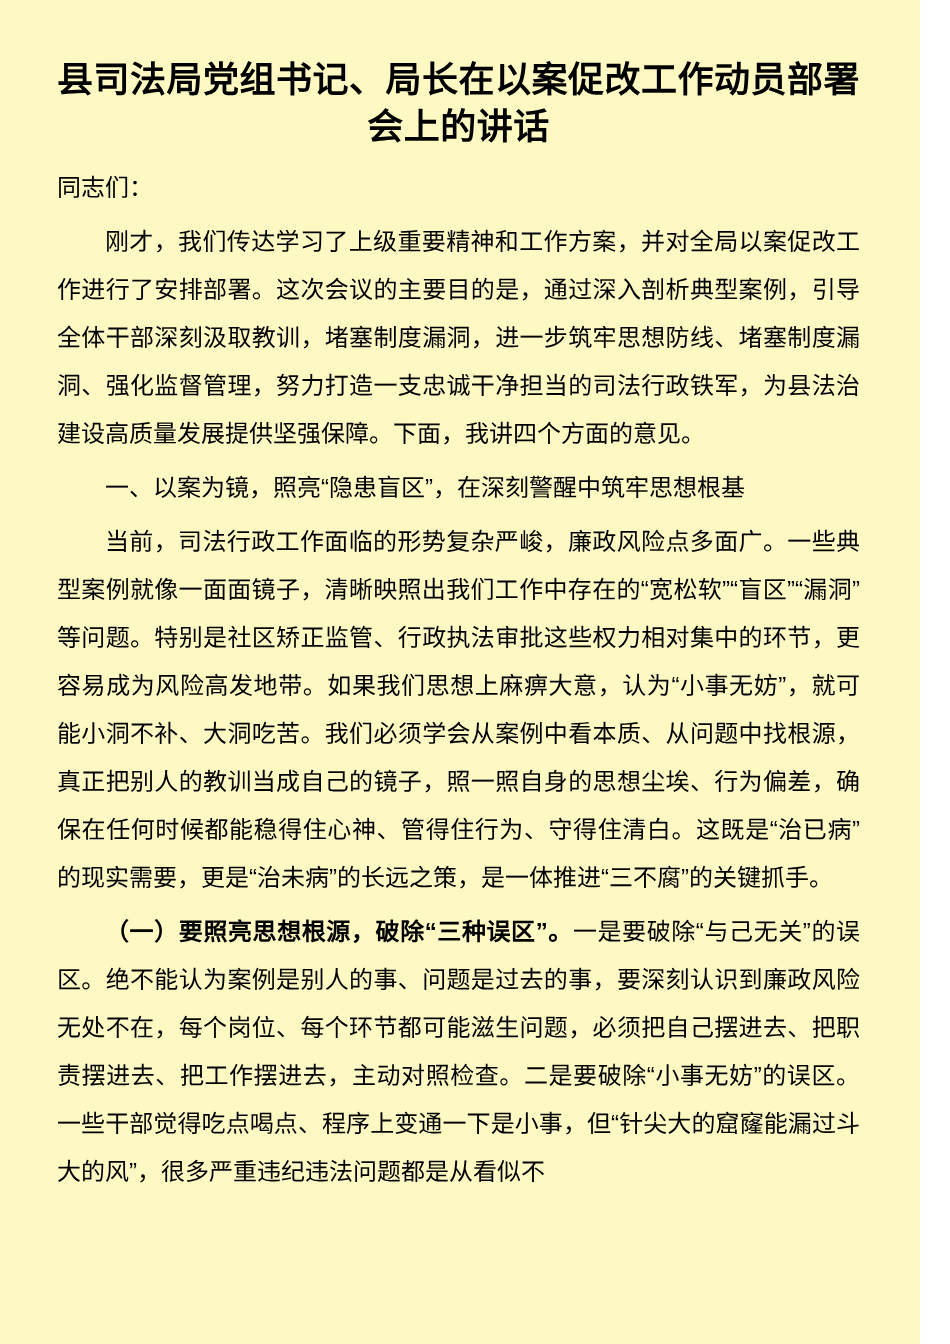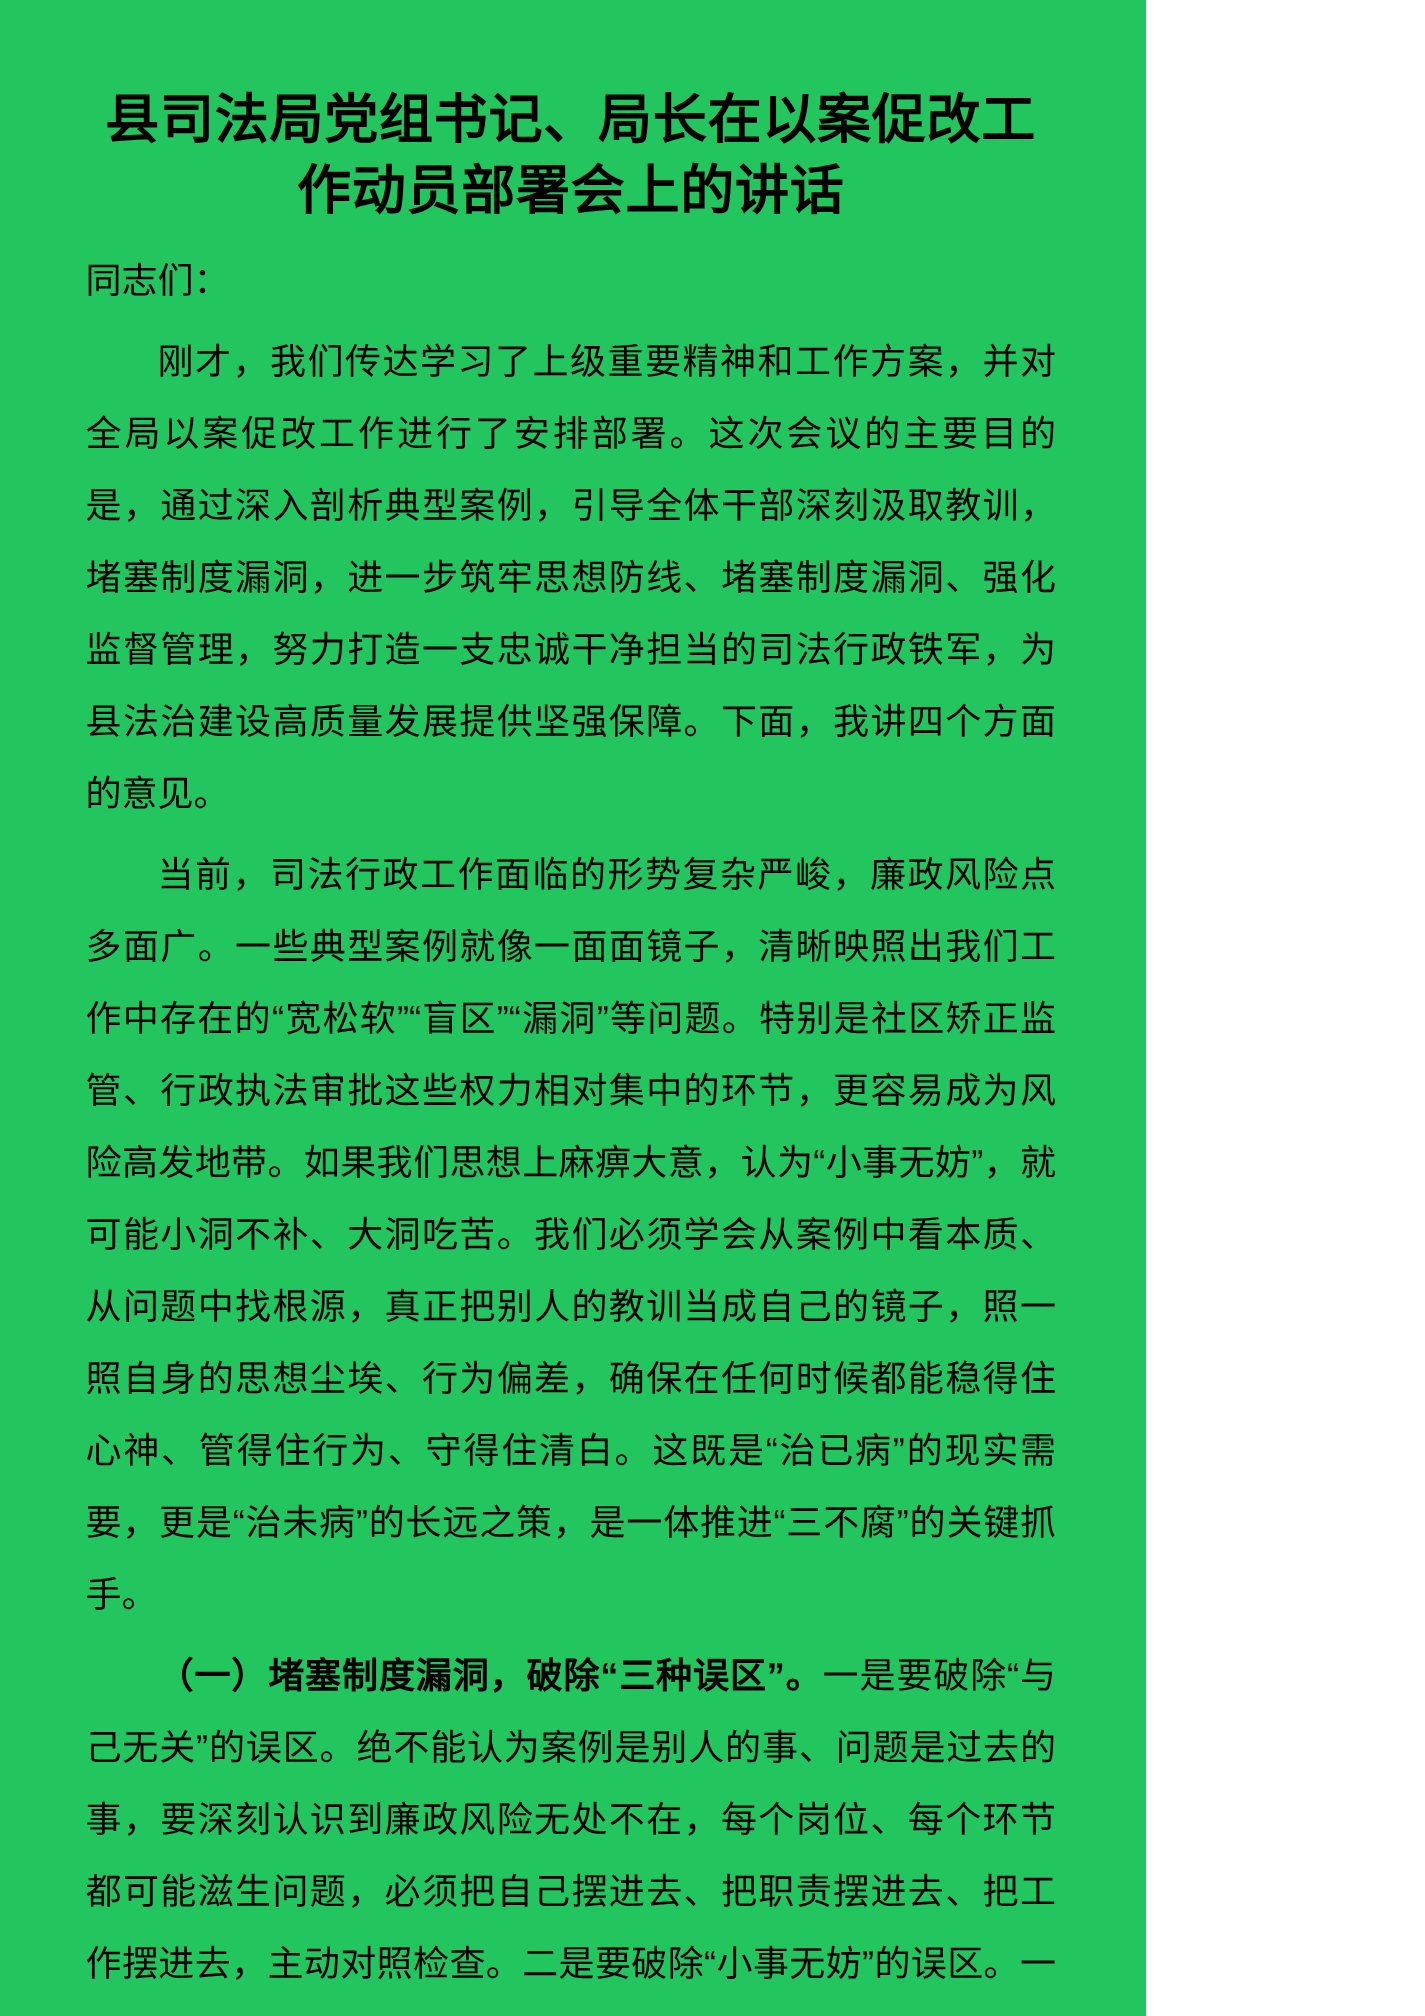--- a/index.html
+++ b/index.html
@@ -2,24 +2,24 @@
 <html lang="zh-CN"><head>
 <meta charset="utf-8">
 <style>
   html, body {
     margin: 0;
     padding: 0;
     background: #ffffff;
   }
   .page {
     position: relative;
-    width: 764px;
+    width: 920px;
     height: 1344px;
     box-sizing: border-box;
-    background: #22c55e;
+    background: #fef9c3;
     color: #000000;
     padding: 56px 60px 0 57px;
     font-family: "Liberation Sans", sans-serif;
     overflow: hidden;
   }
   .doc-title {
     font-size: 36px;
     font-weight: 700;
     line-height: 47px;
     text-align: center;
@@ -44,18 +44,19 @@
 <body>
 
 <div class="page">
 
   <h1 class="doc-title">县司法局党组书记、局长在以案促改工作动员部署会上的讲话</h1>
 
   <p class="para">同志们：</p>
 
   <p class="para indent">刚才，我们传达学习了上级重要精神和工作方案，并对全局以案促改工作进行了安排部署。这次会议的主要目的是，通过深入剖析典型案例，引导全体干部深刻汲取教训，堵塞制度漏洞，进一步筑牢思想防线、堵塞制度漏洞、强化监督管理，努力打造一支忠诚干净担当的司法行政铁军，为县法治建设高质量发展提供坚强保障。下面，我讲四个方面的意见。</p>
 
+  <p class="para indent">一、以案为镜，照亮“隐患盲区”，在深刻警醒中筑牢思想根基</p>
 
   <p class="para indent">当前，司法行政工作面临的形势复杂严峻，廉政风险点多面广。一些典型案例就像一面面镜子，清晰映照出我们工作中存在的“宽松软”“盲区”“漏洞”等问题。特别是社区矫正监管、行政执法审批这些权力相对集中的环节，更容易成为风险高发地带。如果我们思想上麻痹大意，认为“小事无妨”，就可能小洞不补、大洞吃苦。我们必须学会从案例中看本质、从问题中找根源，真正把别人的教训当成自己的镜子，照一照自身的思想尘埃、行为偏差，确保在任何时候都能稳得住心神、管得住行为、守得住清白。这既是“治已病”的现实需要，更是“治未病”的长远之策，是一体推进“三不腐”的关键抓手。</p>
 
-  <p class="para indent"><span class="bold-lead">（一）堵塞制度漏洞，破除“三种误区”。</span><span>一是要破除“与己无关”的误区。绝不能认为案例是别人的事、问题是过去的事，要深刻认识到廉政风险无处不在，每个岗位、每个环节都可能滋生问题，必须把自己摆进去、把职责摆进去、把工作摆进去，主动对照检查。二是要破除“小事无妨”的误区。一些干部觉得吃点喝点、程序上变通一下是小事，但“针尖大的窟窿能漏过斗大的风”，很多严重违纪违法问题都是从看似不</span></p>
+  <p class="para indent"><span class="bold-lead">（一）要照亮思想根源，破除“三种误区”。</span><span>一是要破除“与己无关”的误区。绝不能认为案例是别人的事、问题是过去的事，要深刻认识到廉政风险无处不在，每个岗位、每个环节都可能滋生问题，必须把自己摆进去、把职责摆进去、把工作摆进去，主动对照检查。二是要破除“小事无妨”的误区。一些干部觉得吃点喝点、程序上变通一下是小事，但“针尖大的窟窿能漏过斗大的风”，很多严重违纪违法问题都是从看似不</span></p>
 
 </div>
 
 </body></html>

